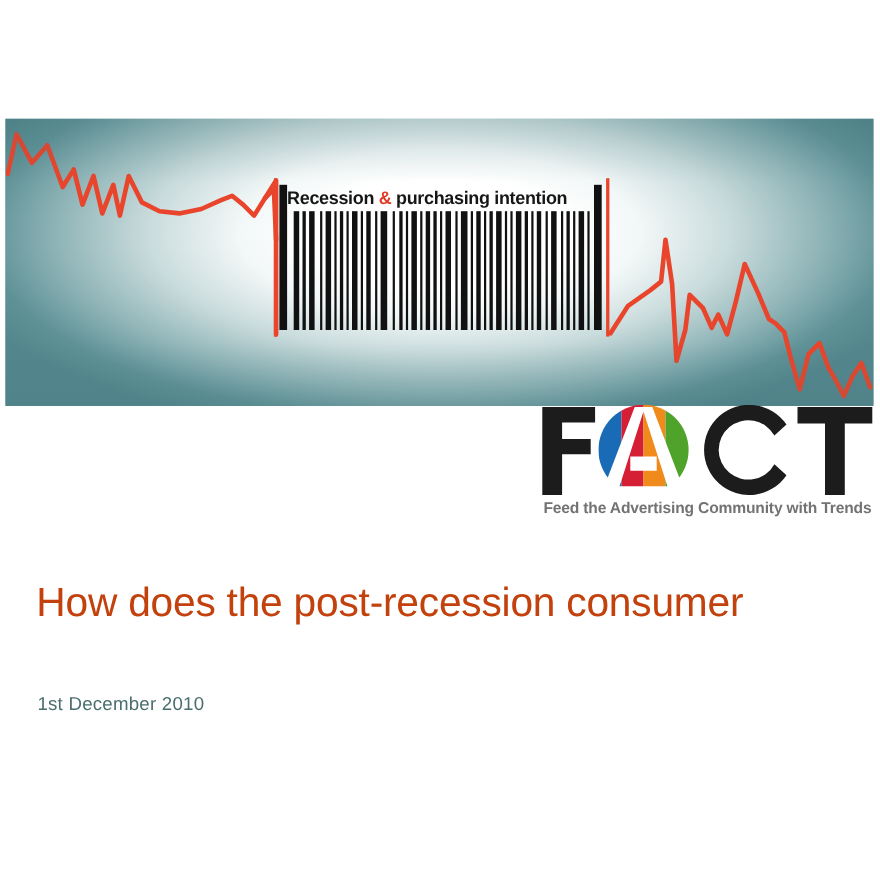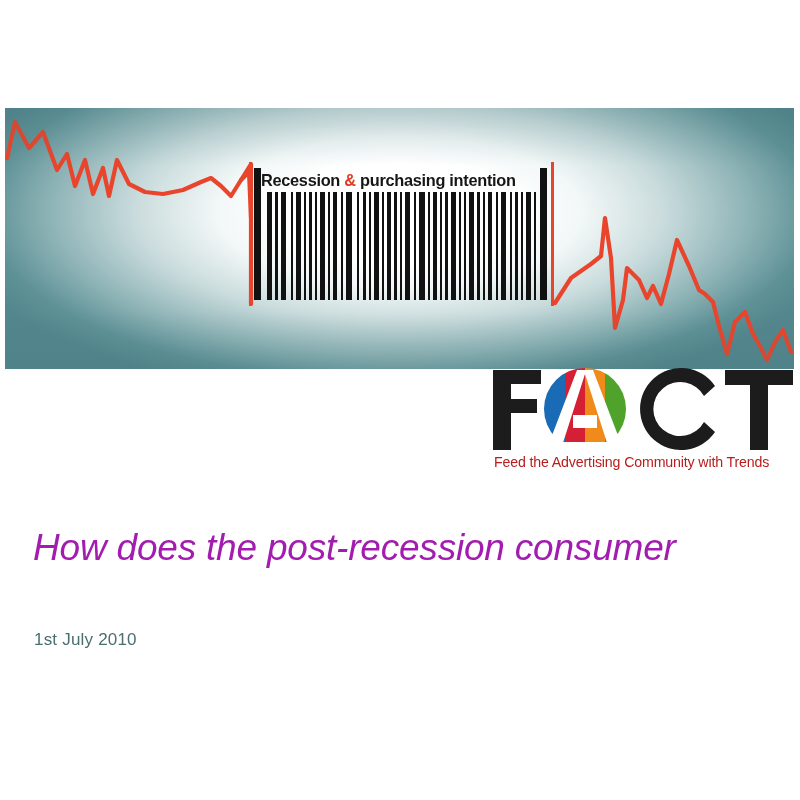--- a/index.html
+++ b/index.html
@@ -121,40 +121,39 @@
     top: 0;
     width: 306px;
     height: 82px;
   }
   #fact-logo .tagline {
     position: absolute;
     left: 5px;
     top: 86px;
     width: 300px;
     font-family: "Liberation Sans", sans-serif;
-    font-weight: 400;
+    font-weight: 700;
     font-size: 14.2px;
     letter-spacing: -0.15px;
-    color: #b91c1c;
+    color: #737373;
     white-space: nowrap;
   }
 
   
   #headline {
     position: absolute;
     left: 33px;
     top: 524px;
     width: 730px;
     font-family: "Liberation Sans", sans-serif;
     font-weight: 400;
     font-size: 37px;
     line-height: 48px;
-    color: #a21caf;
+    color: #c2410c;
     letter-spacing: -0.2px;
-    font-style: italic;
   }
   #headline .l2 { display: block; }
   #subdate {
     position: absolute;
     left: 34px;
     top: 630px;
     font-family: "Liberation Sans", sans-serif;
     font-weight: 400;
     font-size: 17px;
     color: #4a6e6f;
@@ -271,15 +270,15 @@
 
       <path fill="#1c1c1c" d="M236 2 h68 v15 h-25 v65 h-18 v-65 h-25 Z"></path>
     </svg>
     <div class="tagline">Feed the Advertising Community with Trends</div>
   </div>
 
   <div id="headline">
     <span class="l1">How does the post-recession consumer</span>
   </div>
 
-  <div id="subdate">1st July 2010</div>
+  <div id="subdate">1st December 2010</div>
 
 </div>
 
 </body></html>

